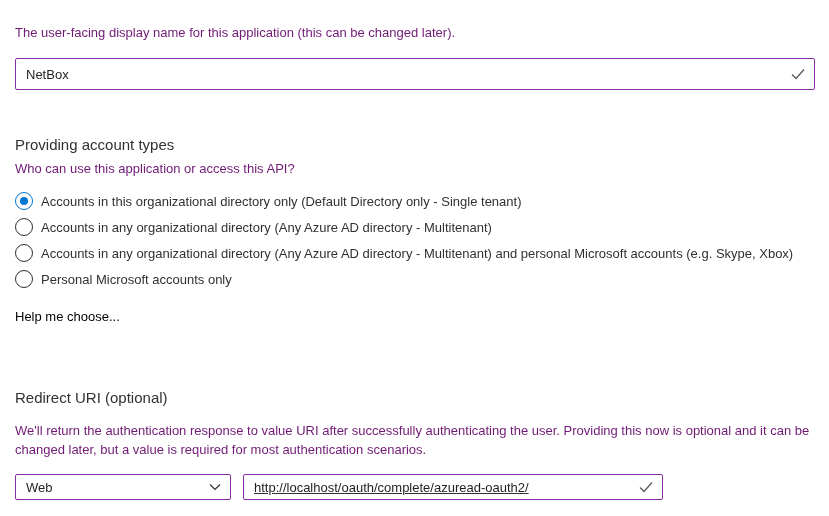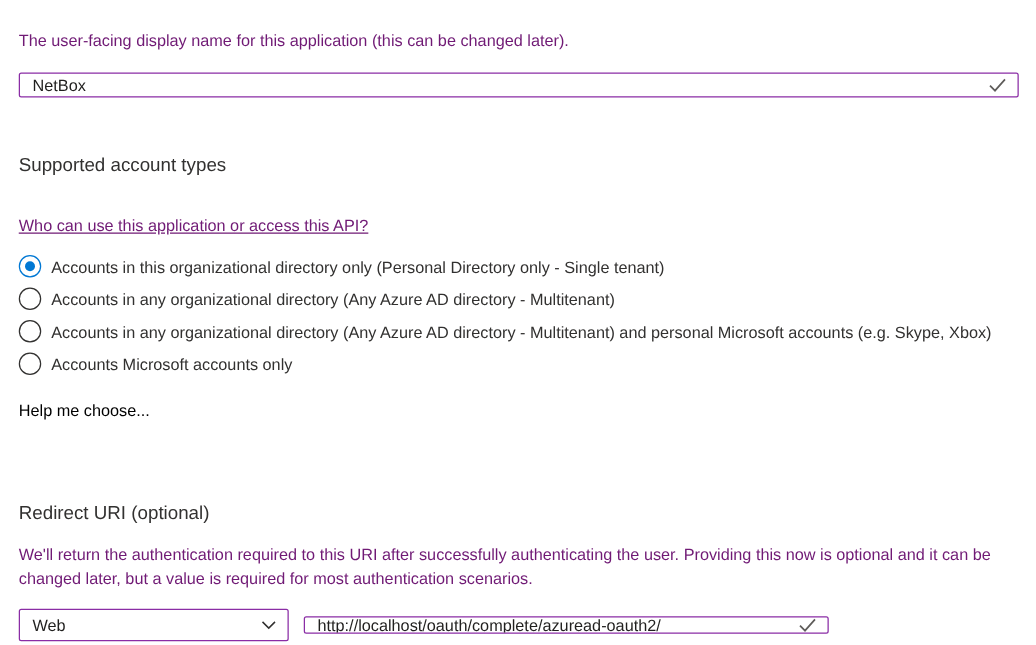--- a/index.html
+++ b/index.html
@@ -23,21 +23,21 @@
   p.desc {
     font-size: 13px;
     line-height: 19px;
     color: #701a75;
     max-width: 812px;
   }
 
   
   .field {
     position: relative;
-    height: 20px;
+    height: 32px;
     border: 1.5px solid #8a2da5;
     border-radius: 2px;
     background: #fff;
     display: flex;
     align-items: center;
   }
   .field input {
     border: none;
     outline: none;
     background: transparent;
@@ -56,21 +56,21 @@
     width: 14px; height: 12px;
     display: block;
   }
 
   
   .name-desc { margin-top: 13px; }
   .name-field { margin-top: 16px; width: 800px; }
 
   
   .account-title { margin-top: 45px; }
-  .question { margin-top: 28px; text-decoration: underline; }
+  .question { margin-top: 4px; }
   .radio-group { margin-top: 10px; }
   .radio-row {
     display: flex;
     align-items: center;
     height: 26px;
     cursor: pointer;
   }
   .radio {
     width: 18px; height: 18px;
     border-radius: 50%;
@@ -128,70 +128,71 @@
   }
   .platform-select .chevron-icon {
     position: absolute;
     right: 9px; top: 50%;
     transform: translateY(-50%);
     width: 12px; height: 8px;
     display: block;
   }
   .uri-field {
     width: 420px;
-    height: 14px;
+    height: 26px;
     margin-left: 12px;
+    text-decoration: underline;
   }
 </style>
 </head>
 <body>
 
 <div class="page">
 
   
 
   <p class="desc name-desc">The user-facing display name for this application (this can be changed later).</p>
 
   <div class="field name-field">
     <input type="text" value="NetBox" style="">
     <svg class="check-icon" viewBox="0 0 14 12" fill="none">
       <polyline points="1,6.5 5,10.5 13,1.5" stroke="#5f5d5b" stroke-width="1.4" fill="none"></polyline>
     </svg>
   </div>
 
   
-  <h2 class="section-title account-title">Supported account types</h2>
+  <h2 class="section-title account-title">Providing account types</h2>
 
   <p class="desc question">Who can use this application or access this API?</p>
 
   <div class="radio-group">
     <div class="radio-row">
       <span class="radio selected"></span>
-      <span class="radio-label">Accounts in this organizational directory only (Personal Directory only - Single tenant)</span>
+      <span class="radio-label">Accounts in this organizational directory only (Default Directory only - Single tenant)</span>
     </div>
     <div class="radio-row">
       <span class="radio"></span>
       <span class="radio-label">Accounts in any organizational directory (Any Azure AD directory - Multitenant)</span>
     </div>
     <div class="radio-row">
       <span class="radio"></span>
       <span class="radio-label">Accounts in any organizational directory (Any Azure AD directory - Multitenant) and personal Microsoft accounts (e.g. Skype, Xbox)</span>
     </div>
     <div class="radio-row">
       <span class="radio"></span>
-      <span class="radio-label">Accounts Microsoft accounts only</span>
+      <span class="radio-label">Personal Microsoft accounts only</span>
     </div>
   </div>
 
   <a class="help-link">Help me choose...</a>
 
   
   <h2 class="section-title redirect-title">Redirect URI (optional)</h2>
 
-  <p class="desc redirect-desc">We'll return the authentication required to this URI after successfully authenticating the user. Providing this now is optional and it can be changed later, but a value is required for most authentication scenarios.</p>
+  <p class="desc redirect-desc">We'll return the authentication response to value URI after successfully authenticating the user. Providing this now is optional and it can be changed later, but a value is required for most authentication scenarios.</p>
 
   <div class="uri-row">
     <div class="platform-select">
       <span>Web</span>
       <svg class="chevron-icon" viewBox="0 0 12 8" fill="none">
         <polyline points="1,1.5 6,6.5 11,1.5" stroke="#323130" stroke-width="1.2" fill="none"></polyline>
       </svg>
     </div>
     <div class="field uri-field">
       <input type="text" value="http://localhost/oauth/complete/azuread-oauth2/" style="">

